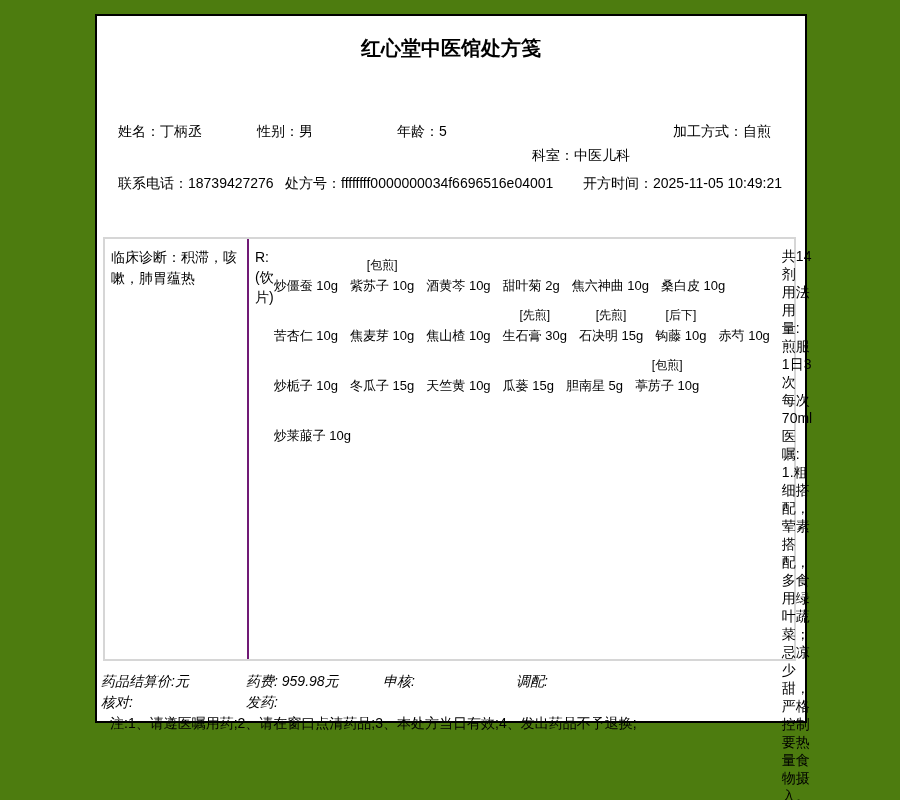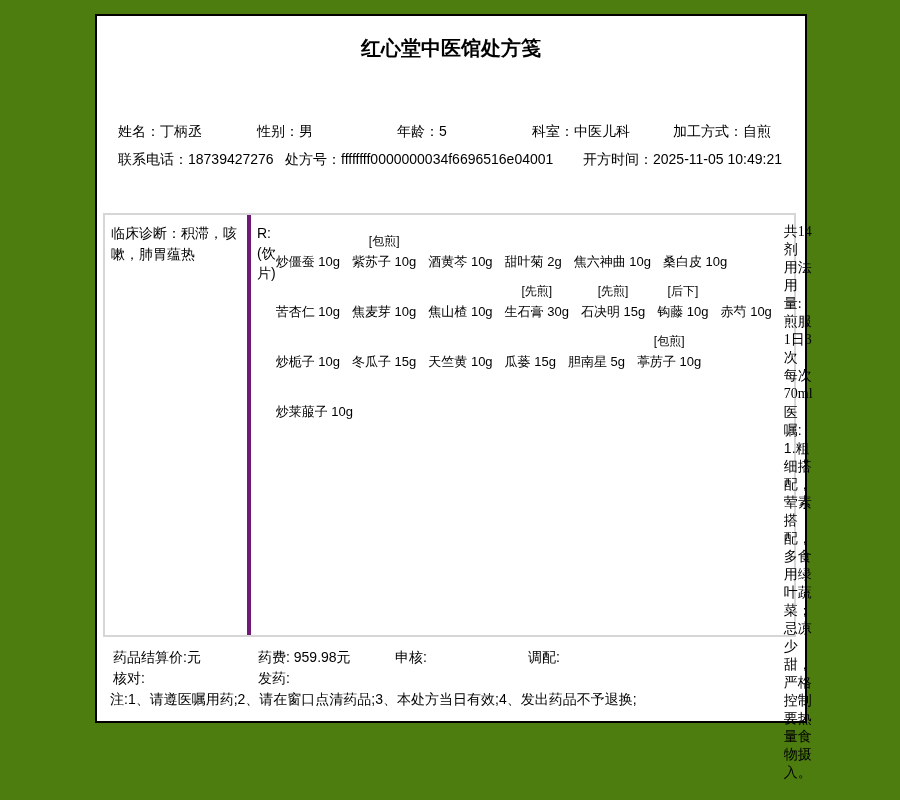--- a/index.html
+++ b/index.html
@@ -38,36 +38,36 @@
     font-size: 14px;
     line-height: 20px;
     white-space: nowrap;
   }
   .info-row.row1 { margin-top: 61px; }
   .info-row.row2 { margin-top: 8px; }
   .info-row .c { flex: 0 0 auto; }
   .row1 .c1 { width: 139px; }
   .row1 .c2 { width: 140px; }
   .row1 .c3 { width: 135px; }
-  .row1 .c4 { width: 141px; }
+  .row1 .c4 { width: 141px; margin-top: 24px; }
   .row2 .c1 { width: 167px; }
   .row2 .c2 { width: 298px; }
 
   .rx-box {
     margin-top: 44px;
     margin-left: 6px;
     width: 689px;
     height: 420px;
     border: 2px solid #d6d6d6;
     display: flex;
     box-sizing: content-box;
   }
   .diag-cell {
     flex: 0 0 132px;
-    border-right: 4px solid #701a75;
+    border-right: 2px solid #701a75;
     padding: 8px 4px 8px 6px;
     font-size: 14px;
     line-height: 21px;
   }
   .rx-cell {
     flex: 1 1 auto;
     display: flex;
     flex-direction: row;
     padding: 8px 6px;
   }
@@ -97,37 +97,37 @@
     font-size: 13px;
     line-height: 22px;
   }
   .usage-block {
     margin-top: auto;
     font-size: 14px;
   }
   .usage-line {
     position: relative;
     line-height: 18px;
-    font-family: Liberation Serif, serif;
   }
   .doctor-sign {
     position: absolute;
     left: 374px;
     top: 0;
     white-space: nowrap;
   }
   .advice-line {
     line-height: 18px;
   }
   .footer-row {
     display: flex;
-    padding-left: 16px;
+    padding-left: 4px;
     font-size: 14px;
     line-height: 21px;
     white-space: nowrap;
+    font-style: italic;
   }
   .footer-row.fr1 { margin-top: 10px; }
   .fr1 .c1 { width: 145px; }
   .fr1 .c2 { width: 137px; }
   .fr1 .c3 { width: 133px; }
   .fr2 .c1 { width: 145px; }
   .note-row {
     padding-left: 13px;
     font-size: 14px;
     line-height: 21px;

